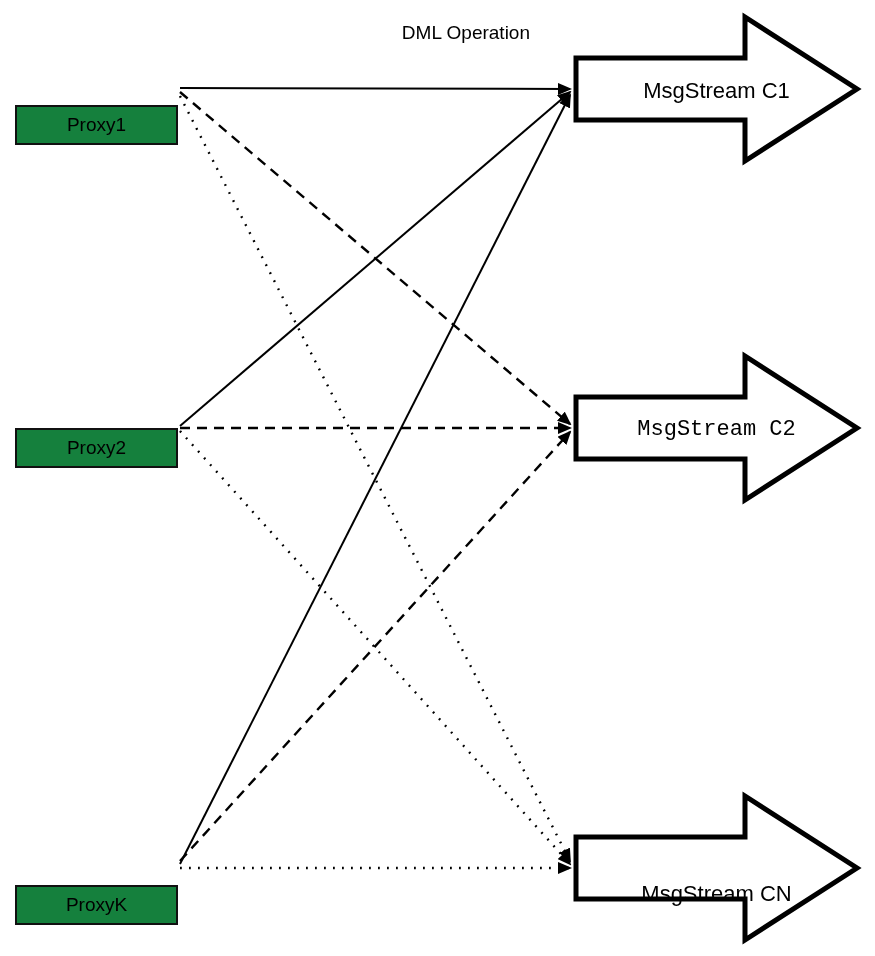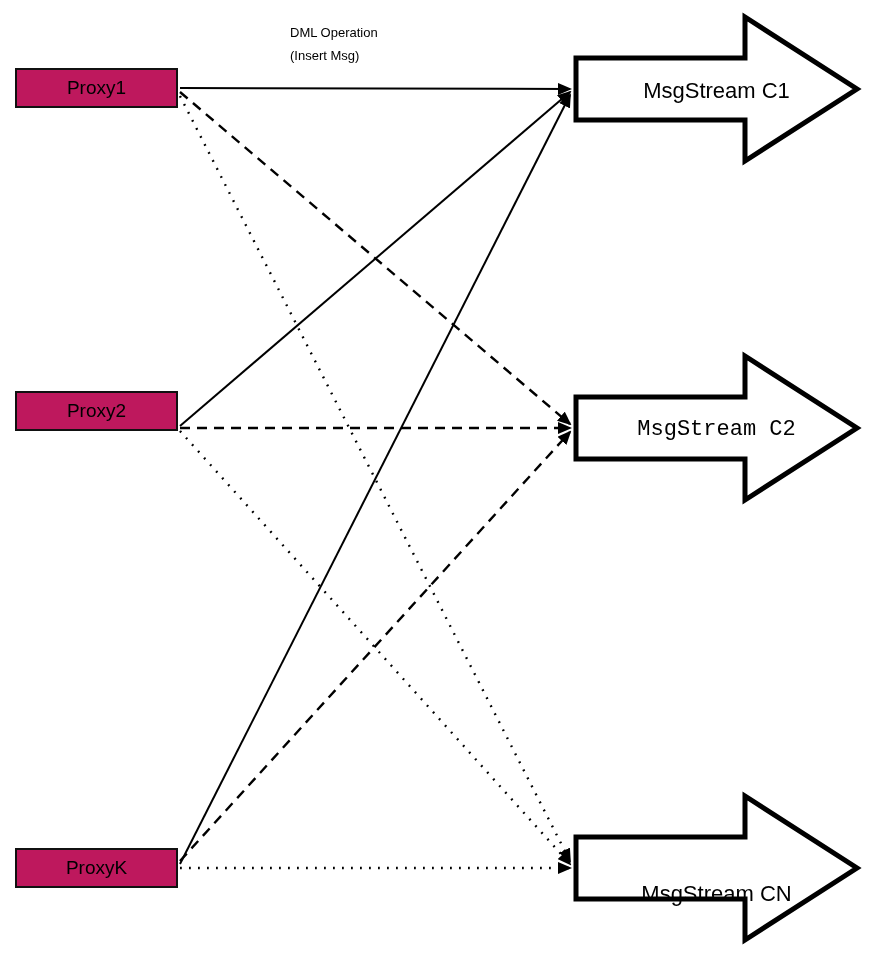--- a/index.html
+++ b/index.html
@@ -34,43 +34,44 @@
     stroke: #000000;
     stroke-width: 5;
     stroke-linejoin: miter;
   }
   .proxy-box {
     position: absolute;
     width: 159px;
     height: 36px;
     left: 15px;
     border: 2px solid #111111;
-    background: #be185d;
+    background: #15803d;
     display: flex;
     align-items: center;
     justify-content: center;
     font-size: 19px;
     color: #000000;
+    margin-top: 37px;
   }
   .stream-label {
     position: absolute;
     left: 576px;
     width: 281px;
     text-align: center;
     font-size: 22px;
     color: #000000;
     pointer-events: none;
   }
   .title-label {
     position: absolute;
     left: 290px;
     top: 21px;
     width: 240px;
-    text-align: left;
-    font-size: 13px;
+    text-align: right;
+    font-size: 19px;
     line-height: 23px;
     color: #000000;
   }
 </style>
 </head>
 <body>
 
 <div class="canvas">
 
   <svg class="diagram-svg" viewBox="0 0 875 956" xmlns="http://www.w3.org/2000/svg">
@@ -92,21 +93,20 @@
     <line class="edge dashed" x1="180" y1="428" x2="570" y2="428" marker-end="url(#arrowhead)"></line>
     <line class="edge dashed" x1="180" y1="861" x2="570" y2="432" marker-end="url(#arrowhead)"></line>
 
     <line class="edge dotted" x1="180" y1="96" x2="570" y2="861" marker-end="url(#arrowhead)"></line>
     <line class="edge dotted" x1="180" y1="431" x2="570" y2="864" marker-end="url(#arrowhead)"></line>
     <line class="edge dotted" x1="180" y1="868" x2="570" y2="868" marker-end="url(#arrowhead)"></line>
   </svg>
 
   <div class="title-label">
     <div>DML Operation</div>
-    <div>(Insert Msg)</div>
   </div>
 
   <div class="proxy-box" style="top: 68px;">
     <span>Proxy1</span>
   </div>
   <div class="proxy-box" style="top: 391px;">
     <span>Proxy2</span>
   </div>
   <div class="proxy-box" style="top: 848px;">
     <span>ProxyK</span>

